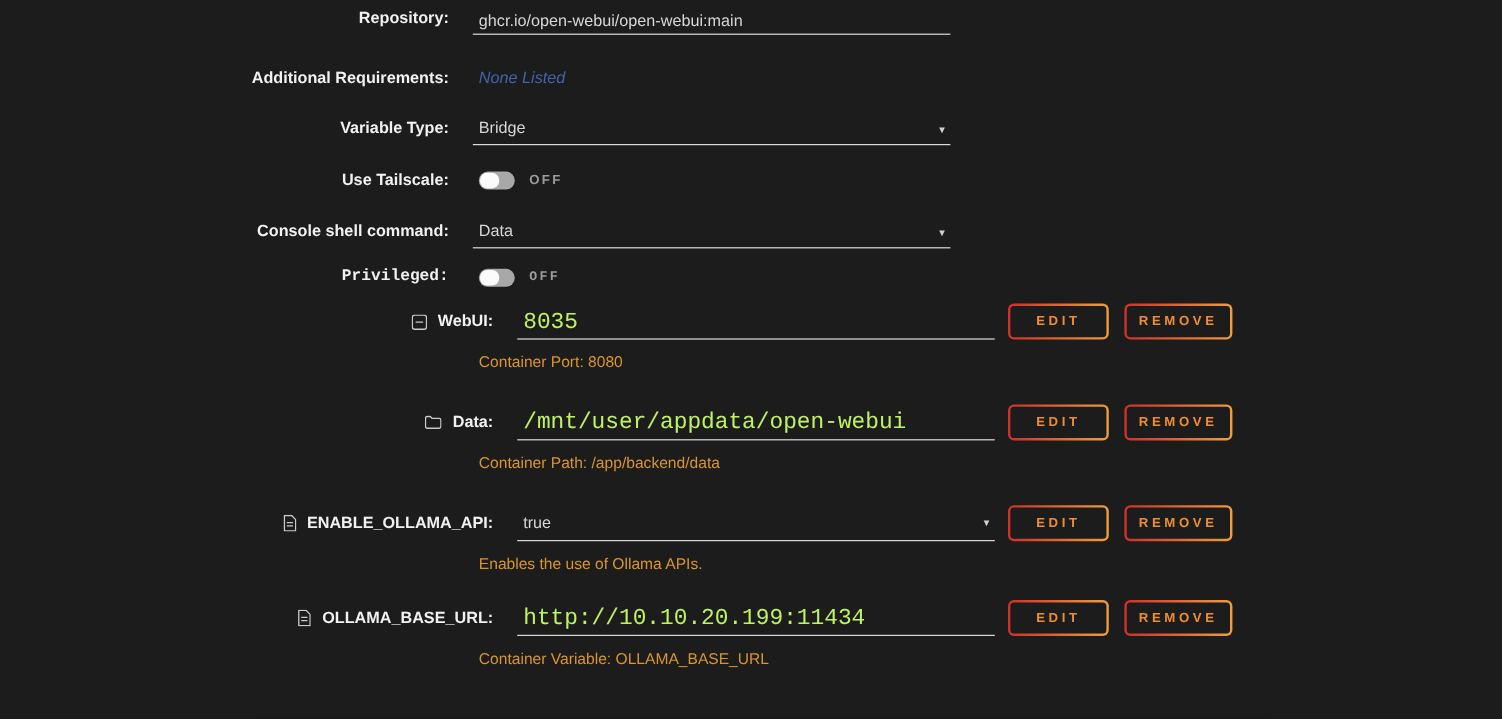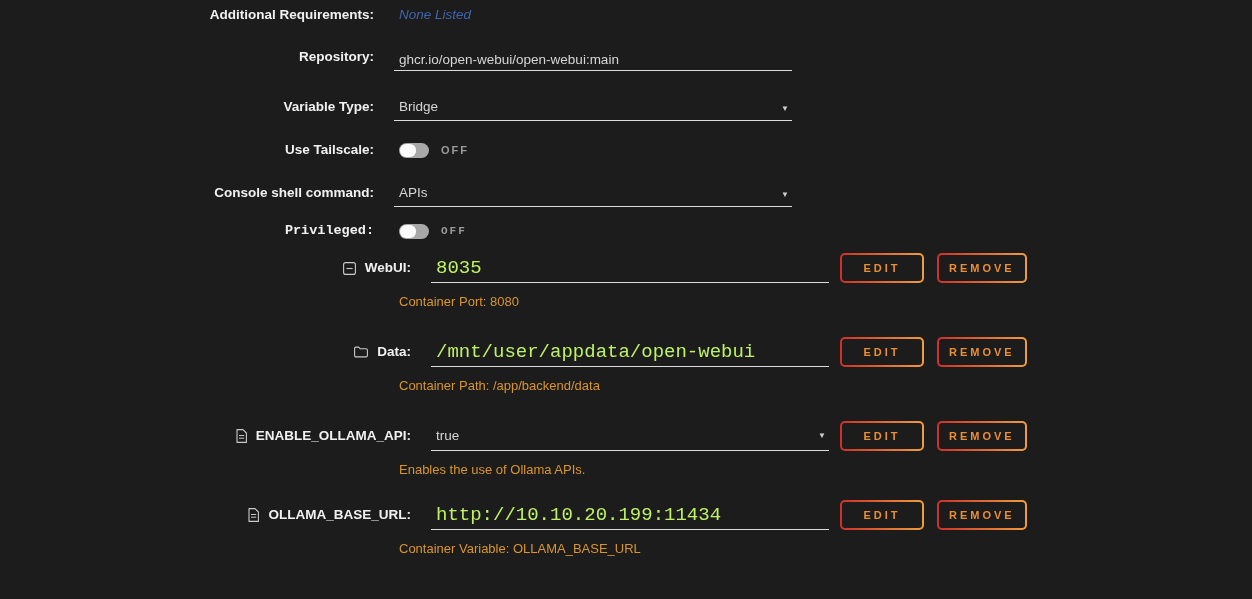--- a/index.html
+++ b/index.html
@@ -63,30 +63,30 @@
   .mb27{margin-bottom:27px;} .mb16{margin-bottom:16px;} .mb22{margin-bottom:14px;font-family:Liberation Mono, monospace;}
   .mb23{margin-bottom:23px;}
 
   svg{display:block;}
 </style>
 </head>
 <body>
 
 <div class="page">
 
-  <div class="row mb26">
-    <div class="lbl">Additional Requirements:</div>
-    <div class="static-val blue-italic">None Listed</div>
-  </div>
-
   <div class="row mb28">
     <div class="lbl">Repository:</div>
     <div class="field f22">
       <input type="text" value="ghcr.io/open-webui/open-webui:main" style="">
     </div>
+  </div>
+
+  <div class="row mb26">
+    <div class="lbl">Additional Requirements:</div>
+    <div class="static-val blue-italic">None Listed</div>
   </div>
 
   <div class="row mb21">
     <div class="lbl">Variable Type:</div>
     <div class="field f22">
       <span class="val">Bridge</span>
       <span class="caret">▼</span>
     </div>
   </div>
 
@@ -96,21 +96,21 @@
       <div class="toggle">
         <div class="knob"></div>
       </div>
       <span class="toggle-state">OFF</span>
     </div>
   </div>
 
   <div class="row mb16">
     <div class="lbl">Console shell command:</div>
     <div class="field f22">
-      <span class="val">APIs</span>
+      <span class="val">Data</span>
       <span class="caret">▼</span>
     </div>
   </div>
 
   <div class="row mb22">
     <div class="lbl">Privileged:</div>
     <div class="toggle-wrap">
       <div class="toggle">
         <div class="knob"></div>
       </div>

